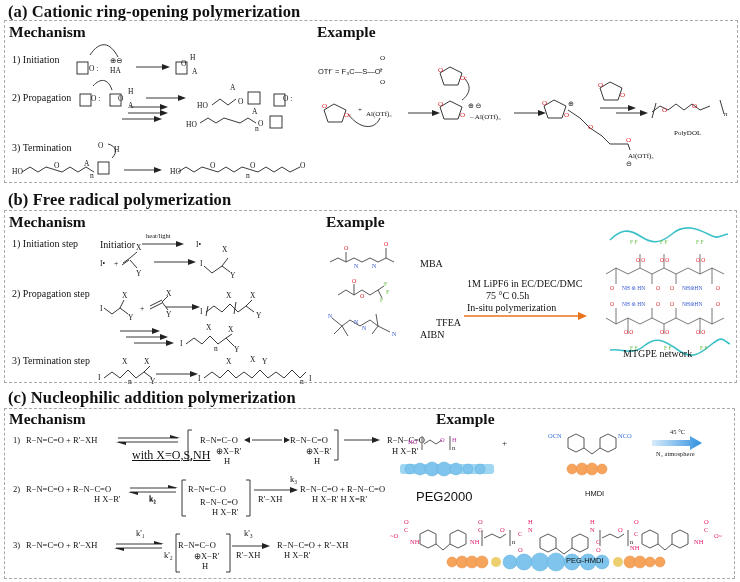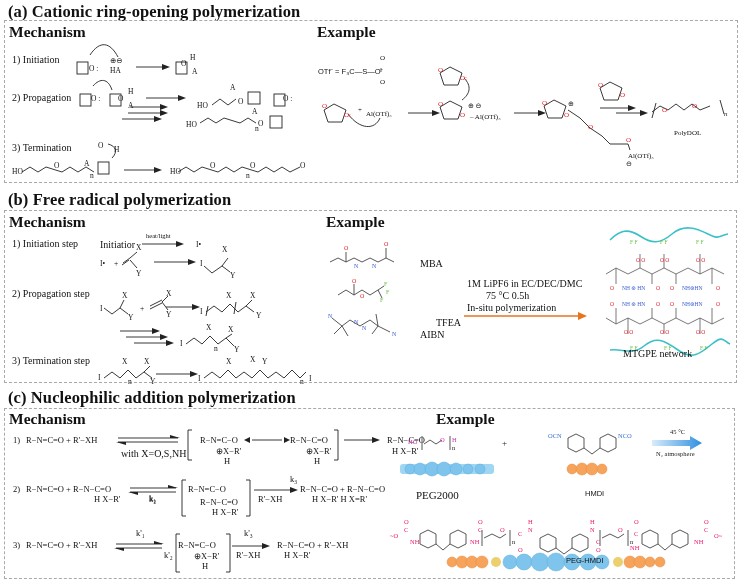--- a/index.html
+++ b/index.html
@@ -354,21 +354,21 @@
 </svg>
 <div class="lbl" style="left:623px; top:348px;">MTGPE network</div>
 
 <div class="ptitle" style="top:388px;">(c) Nucleophilic addition polymerization</div>
 <div class="box" style="left:4px; top:408px; width:731px; height:171px;"></div>
 <div class="sub" style="left:9px; top:410px;">Mechanism</div>
 <div class="sub" style="left:436px; top:410px;">Example</div>
 
 <div class="sm" style="left:13px; top:435px;">1)</div>
 <div class="sm" style="left:26px; top:435px;">R−N=C=O  +  R'−XH</div>
-<div class="sm" style="left:121px; top:448px; font-size:10px;">with X=O,S,NH</div>
+<div class="sm" style="left:132px; top:448px; font-size:12px;text-decoration:underline;">with X=O,S,NH</div>
 <div class="sm" style="left:200px; top:435px;">R−N=C−O</div>
 <div class="sm" style="left:216px; top:446px;">⊕X−R'</div>
 <div class="sm" style="left:224px; top:456px;">H</div>
 <div class="sm" style="left:290px; top:435px;">R−N−C=O</div>
 <div class="sm" style="left:306px; top:446px;">⊕X−R'</div>
 <div class="sm" style="left:314px; top:456px;">H</div>
 <div class="sm" style="left:387px; top:435px;">R−N−C=O</div>
 <div class="sm" style="left:392px; top:446px;">H  X−R'</div>
 
 <div class="sm" style="left:13px; top:484px;">2)</div>
@@ -546,15 +546,15 @@
       <circle cx="130" cy="142" r="7"></circle>
         <circle cx="144" cy="142" r="8"></circle>
         <circle cx="160" cy="142" r="9"></circle>
         <circle cx="176" cy="142" r="9"></circle>
         <circle cx="192" cy="142" r="8"></circle>
         <circle cx="208" cy="142" r="8"></circle>
         <circle cx="222" cy="142" r="7"></circle>
     </g>
   </g>
 </svg>
-<div class="sm sans" style="left:416px; top:489px; font-size:11px;font-family:Liberation Serif, serif;">PEG2000</div>
+<div class="sm sans" style="left:416px; top:489px; font-size:13px;">PEG2000</div>
 <div class="sm sans" style="left:585px; top:489px; font-size:7.5px;">HMDI</div>
 <div class="sm sans" style="left:566px; top:556px; font-size:7.5px;">PEG-HMDI</div>
 
 </body></html>

